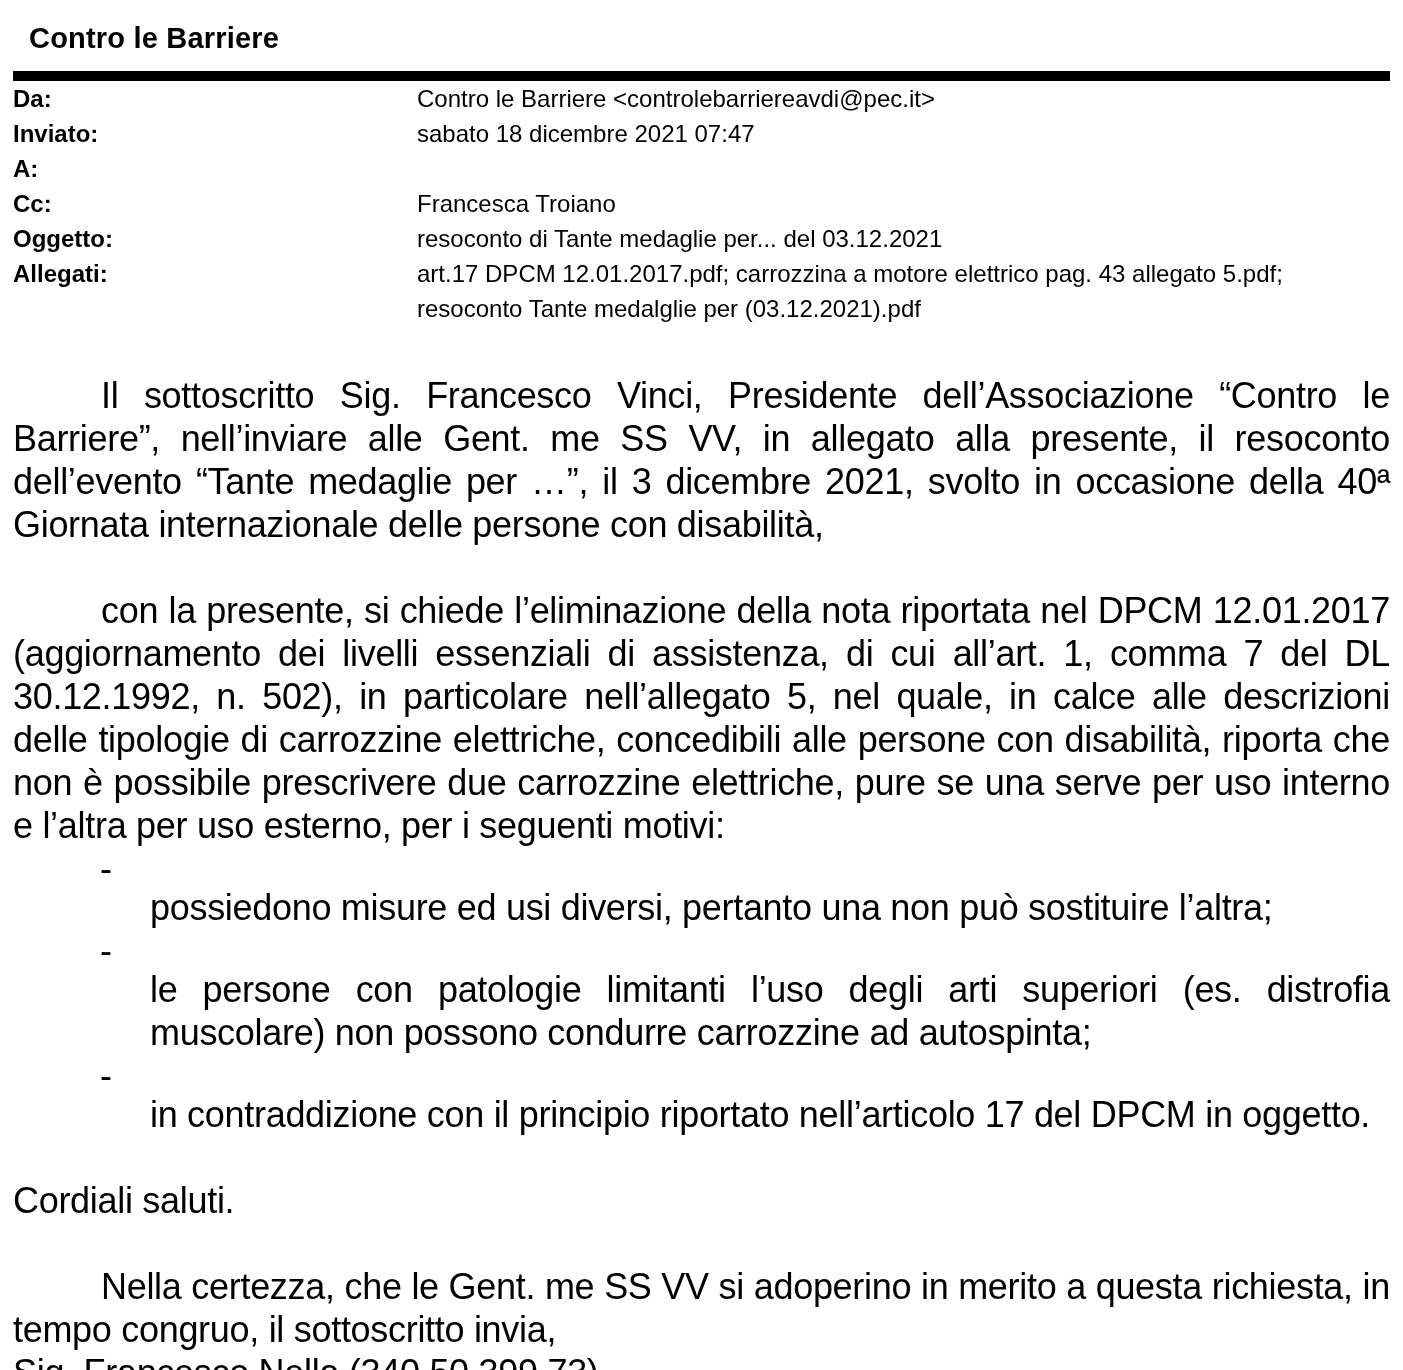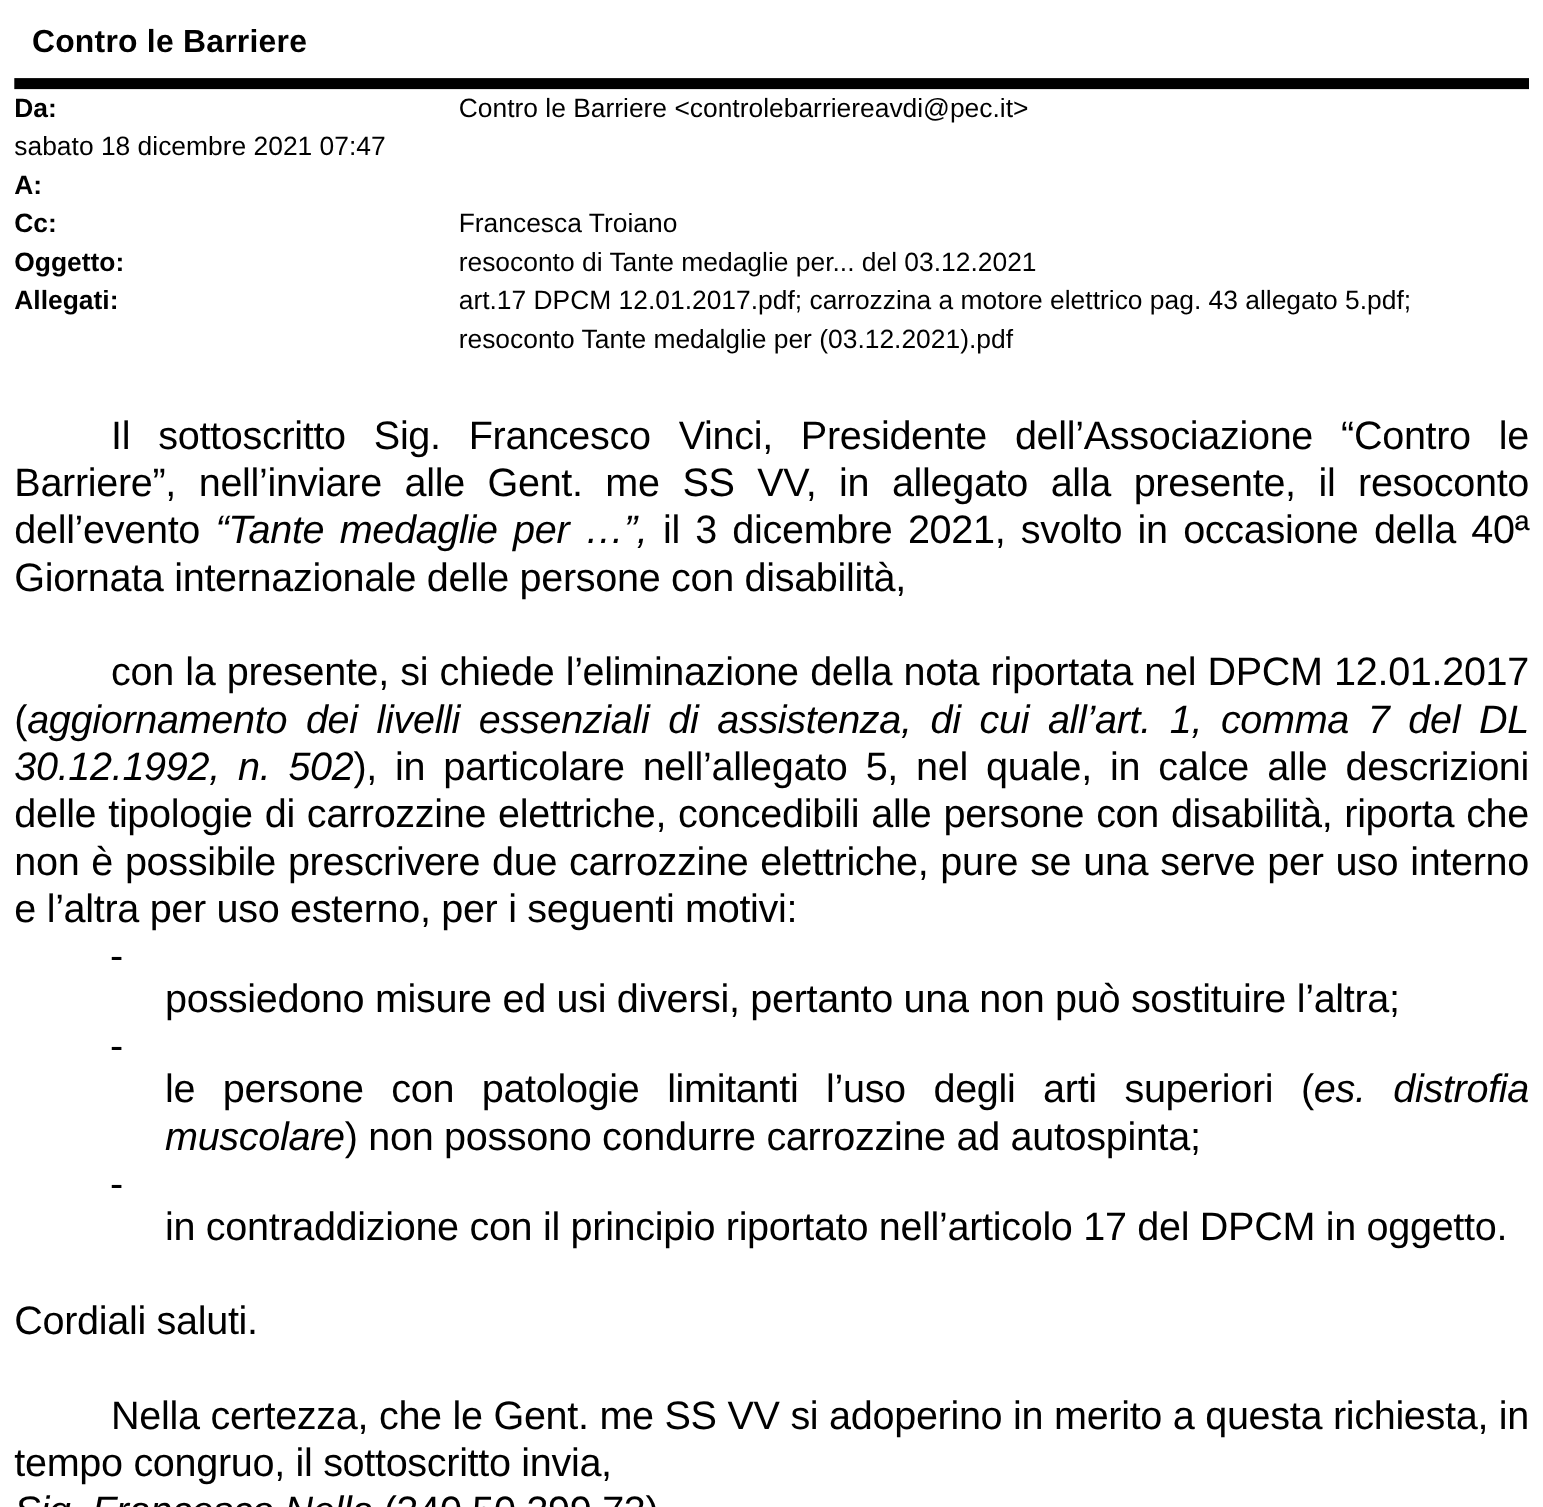--- a/index.html
+++ b/index.html
@@ -60,37 +60,38 @@
   .ebody .p { margin: 43px 0 0 0; }
   .ebody .p:first-child { margin-top: 0; }
   .ebody .p:last-child { margin-top: 0; }
   .ebody .p.indent { text-indent: 88px; }
   .li {
     display: flex;
     margin-left: 87px;
   }
   .dash { flex: none; width: 50px; }
   .litext { flex: 1; text-align: justify; margin-top: 39px; }
-  .it { font-style: italic; }
+  .it { }
 </style>
 </head>
 <body>
 
 <div class="page">
   <h1 class="doc-title">Contro le Barriere</h1>
   <div class="title-rule"></div>
 
   <div class="hfields">
       <div class="hrow">
         <div class="hlabel">Da:</div>
         <div class="hvalue">
           <div class="hline"><span>Contro le Barriere &lt;controlebarriereavdi@pec.it&gt;</span></div>
         </div>
       </div>
       <div class="hrow">
+        <div class="hlabel">Inviato:</div>
         <div class="hvalue">
           <div class="hline"><span>sabato 18 dicembre 2021 07:47</span></div>
         </div>
       </div>
       <div class="hrow">
         <div class="hlabel">A:</div>
       </div>
       <div class="hrow">
         <div class="hlabel">Cc:</div>
         <div class="hvalue">

